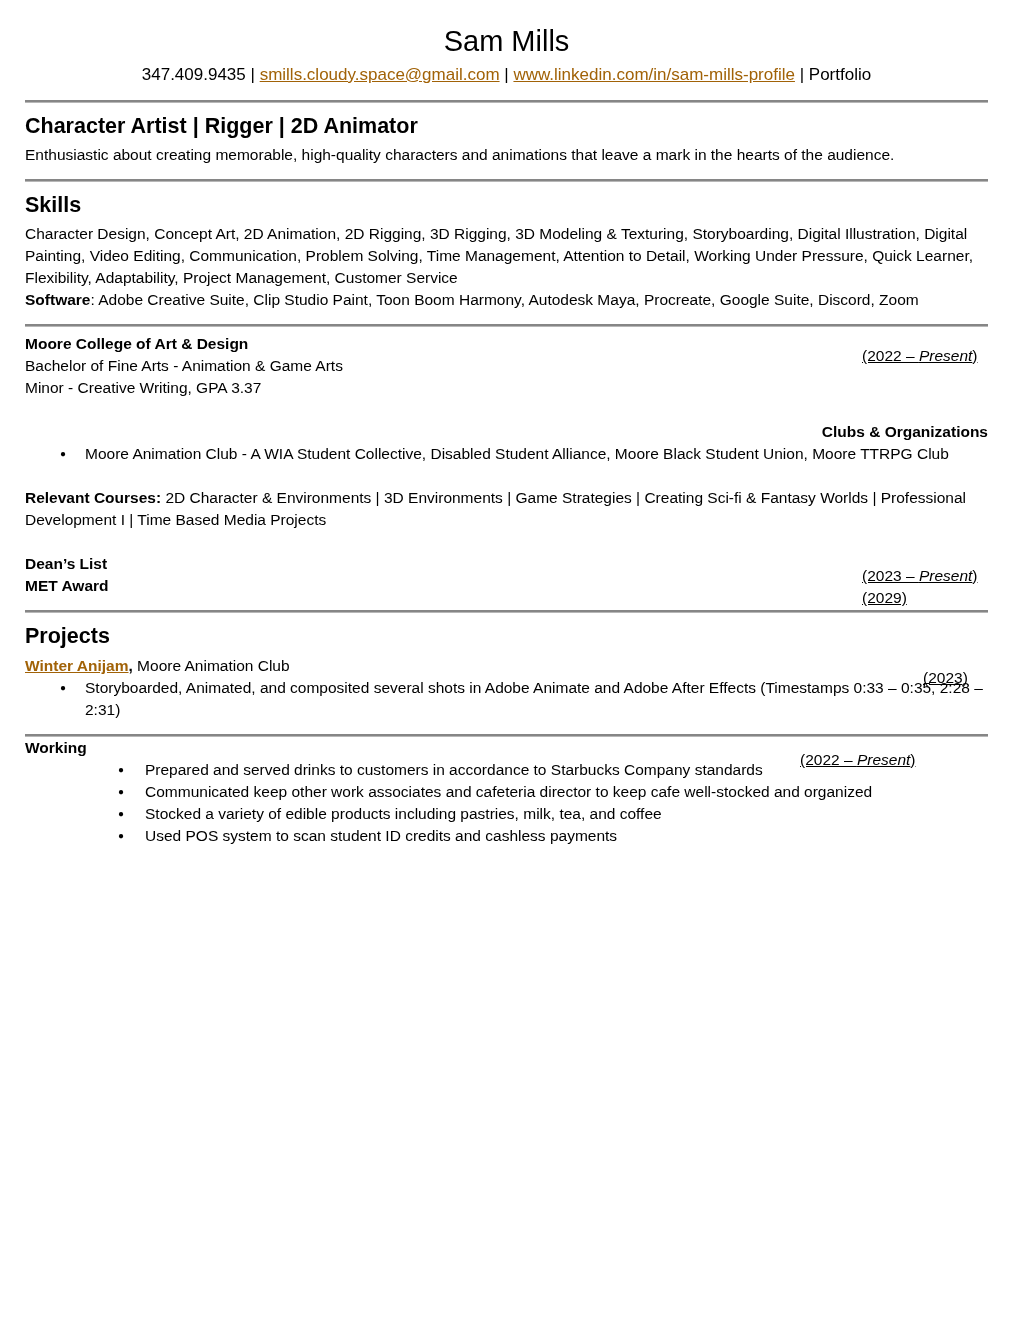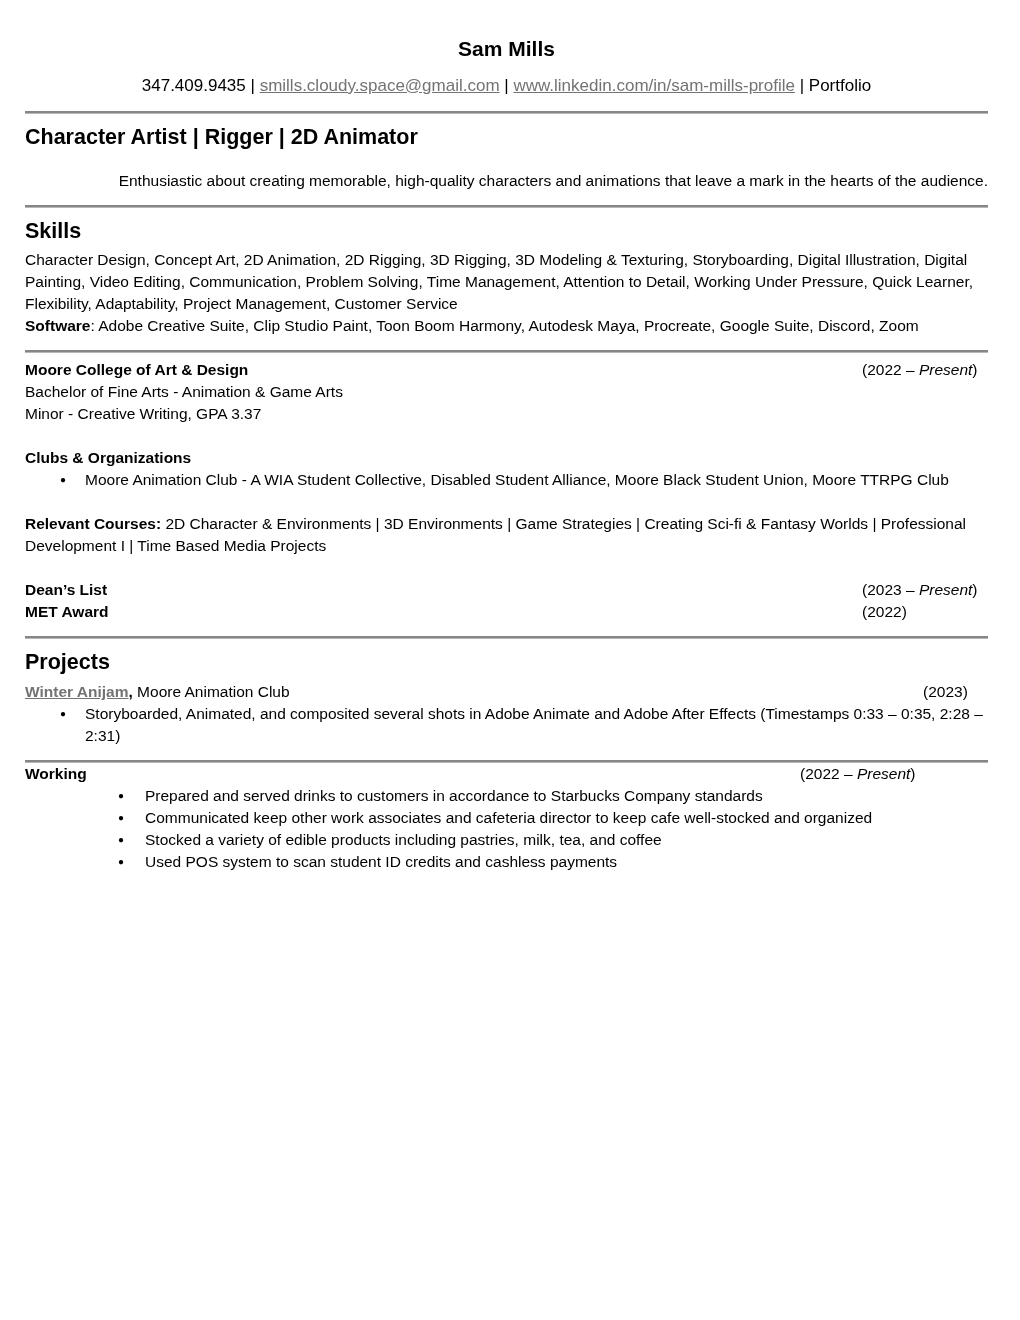--- a/index.html
+++ b/index.html
@@ -3,34 +3,34 @@
 <meta charset="utf-8">
 <style>
   html, body { margin:0; padding:0; background:#ffffff; }
   body {
     width:1020px; height:1320px; overflow:hidden;
     font-family:"Liberation Sans","DejaVu Sans",sans-serif;
     color:#000; font-size:15.5px; line-height:22px;
     -webkit-font-smoothing:antialiased;
   }
   .page { padding:24px 32px 0 25px; box-sizing:border-box; }
-  h1.name { font-size:21px; line-height:34px; margin:8px; text-align:center; font-weight:bold; }
+  h1.name { font-size:29px; line-height:34px; margin:0; text-align:center; font-weight:normal; }
   .contact { text-align:center; font-size:17px; line-height:24px; margin-top:5px; }
-  a.link { color:#737373; text-decoration:underline; cursor:pointer; }
+  a.link { color:#a16207; text-decoration:underline; cursor:pointer; }
   .rule { height:3px; border:0; margin:0; background:linear-gradient(180deg,#868686 0%,#868686 55%,#b7b7b7 55%,#b7b7b7 100%); }
   .rule-1 { margin-top:13px; }
   .mt-rule { margin-top:13px; }
   h2.sec { font-size:21.5px; line-height:26px; margin:10px 0 0 0; font-weight:bold; }
-  .summary { margin-top:20px;text-align:right; }
+  .summary { margin-top:5px; }
   .para { margin-top:5px; }
-  .b { font-weight:bold; }
+  .b { font-weight:bold;text-align:right; }
   .row { position:relative; }
   .mt-row { margin-top:6px; }
   .mt-block { margin-top:22px; }
-  .date { position:absolute; top:0; white-space:nowrap; }
+  .date { position:absolute; top:12px; white-space:nowrap;text-decoration:underline; }
   .date-a { left:837px; }
   .date-b { left:898px; }
   .date-c { left:775px; }
   .bullet { display:flex; align-items:flex-start; }
   .lvl1 { padding-left:35px; }
   .lvl2 { padding-left:93px; }
   .marker { flex:none; width:25px; font-size:10px; line-height:22px; }
   .lvl2 .marker { width:27px; }
   .btext { flex:1 1 auto; }
   em { font-style:italic; }
@@ -75,21 +75,21 @@
 
   <div class="mt-block"><span class="b">Relevant Courses:</span><span> 2D Character &amp; Environments | 3D Environments | Game Strategies | Creating Sci-fi &amp; Fantasy Worlds | Professional Development I | Time Based Media Projects</span></div>
 
   <div class="mt-block">
     <div class="row">
       <span class="b">Dean’s List</span>
       <span class="date date-a"><span>(2023 – </span><em>Present</em><span>)</span></span>
     </div>
     <div class="row">
       <span class="b">MET Award</span>
-      <span class="date date-a"><span>(2022)</span><em></em><span></span></span>
+      <span class="date date-a"><span>(2029)</span><em></em><span></span></span>
     </div>
   </div>
 
   <hr class="rule mt-rule">
 
   <h2 class="sec">Projects</h2>
   <div class="row mt-row"><a class="link b">Winter Anijam</a><span class="b">,</span><span> Moore Animation Club</span><span class="date date-b"><span>(2023)</span><em></em><span></span></span></div>
   <div class="bullet lvl1">
     <span class="marker">●</span>
     <span class="btext">Storyboarded, Animated, and composited several shots in Adobe Animate and Adobe After Effects (Timestamps 0:33 – 0:35, 2:28 – 2:31)</span>

